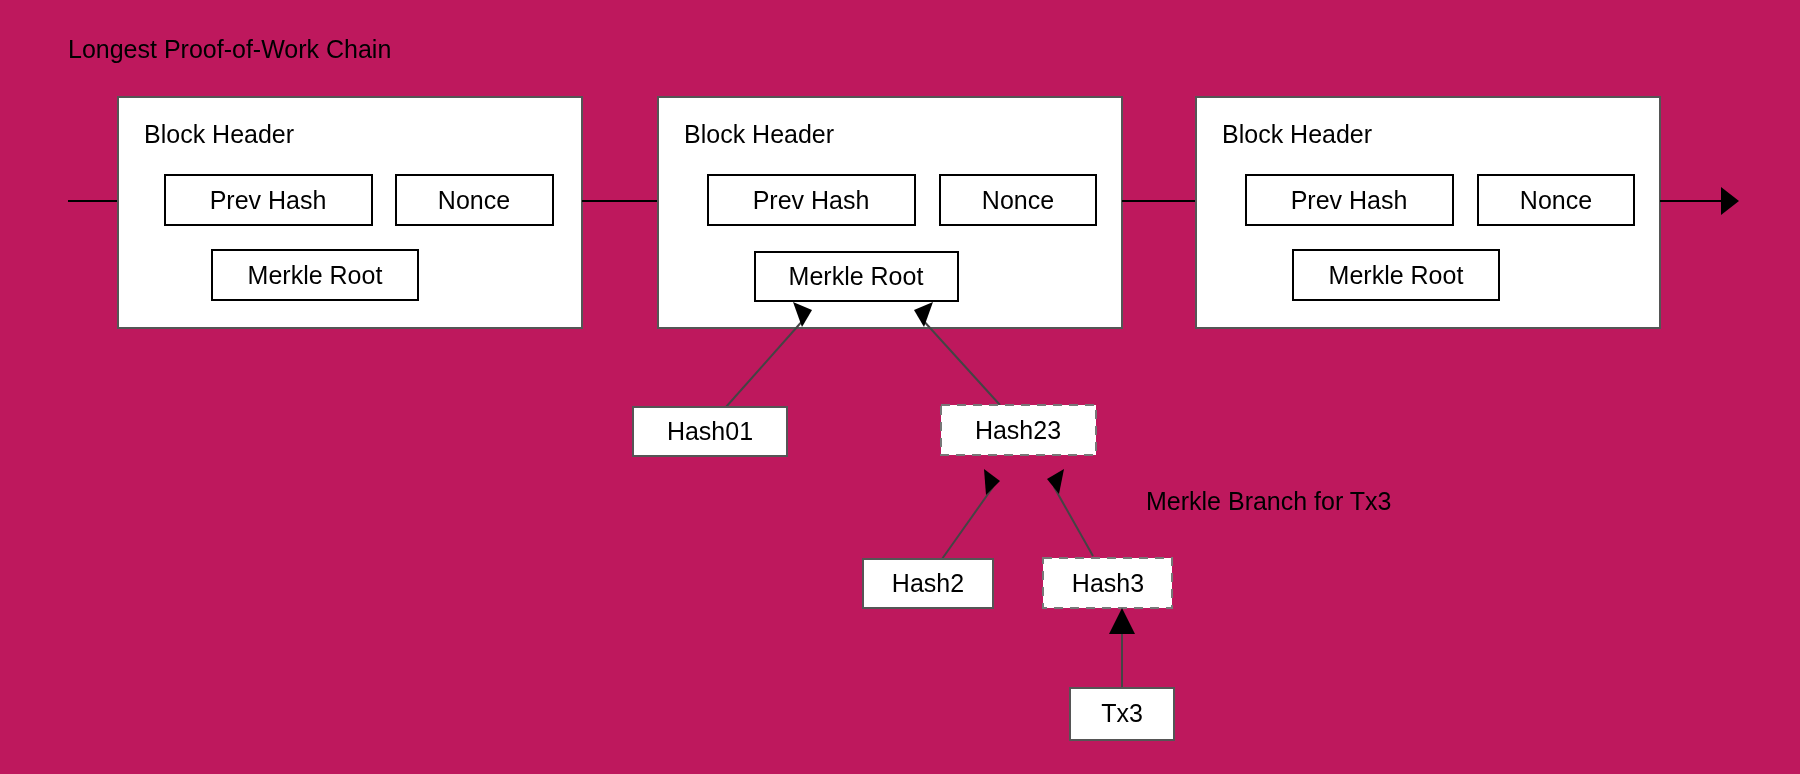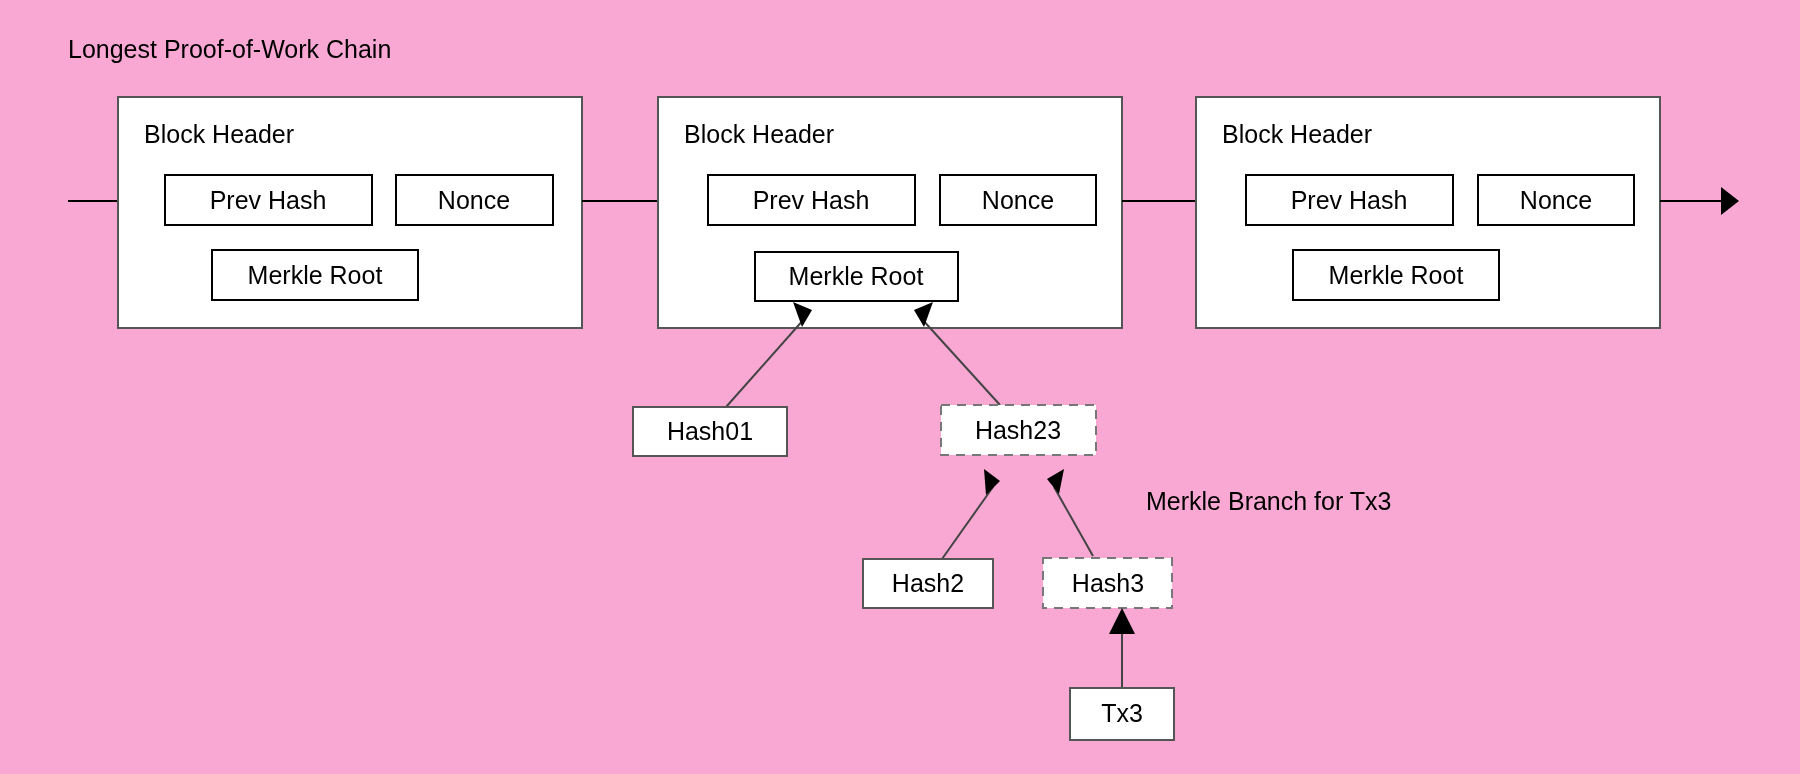--- a/index.html
+++ b/index.html
@@ -10,21 +10,21 @@
   body {
     width: 1800px;
     height: 774px;
     overflow: hidden;
     font-family: "Liberation Sans", sans-serif;
   }
   #stage {
     position: relative;
     width: 1800px;
     height: 774px;
-    background: #f9a8d4;
+    background: #be185d;
   }
   svg.diagram {
     display: block;
     width: 1800px;
     height: 774px;
   }
   text {
     font-family: "Liberation Sans", sans-serif;
     fill: #000000;
     dominant-baseline: middle;

